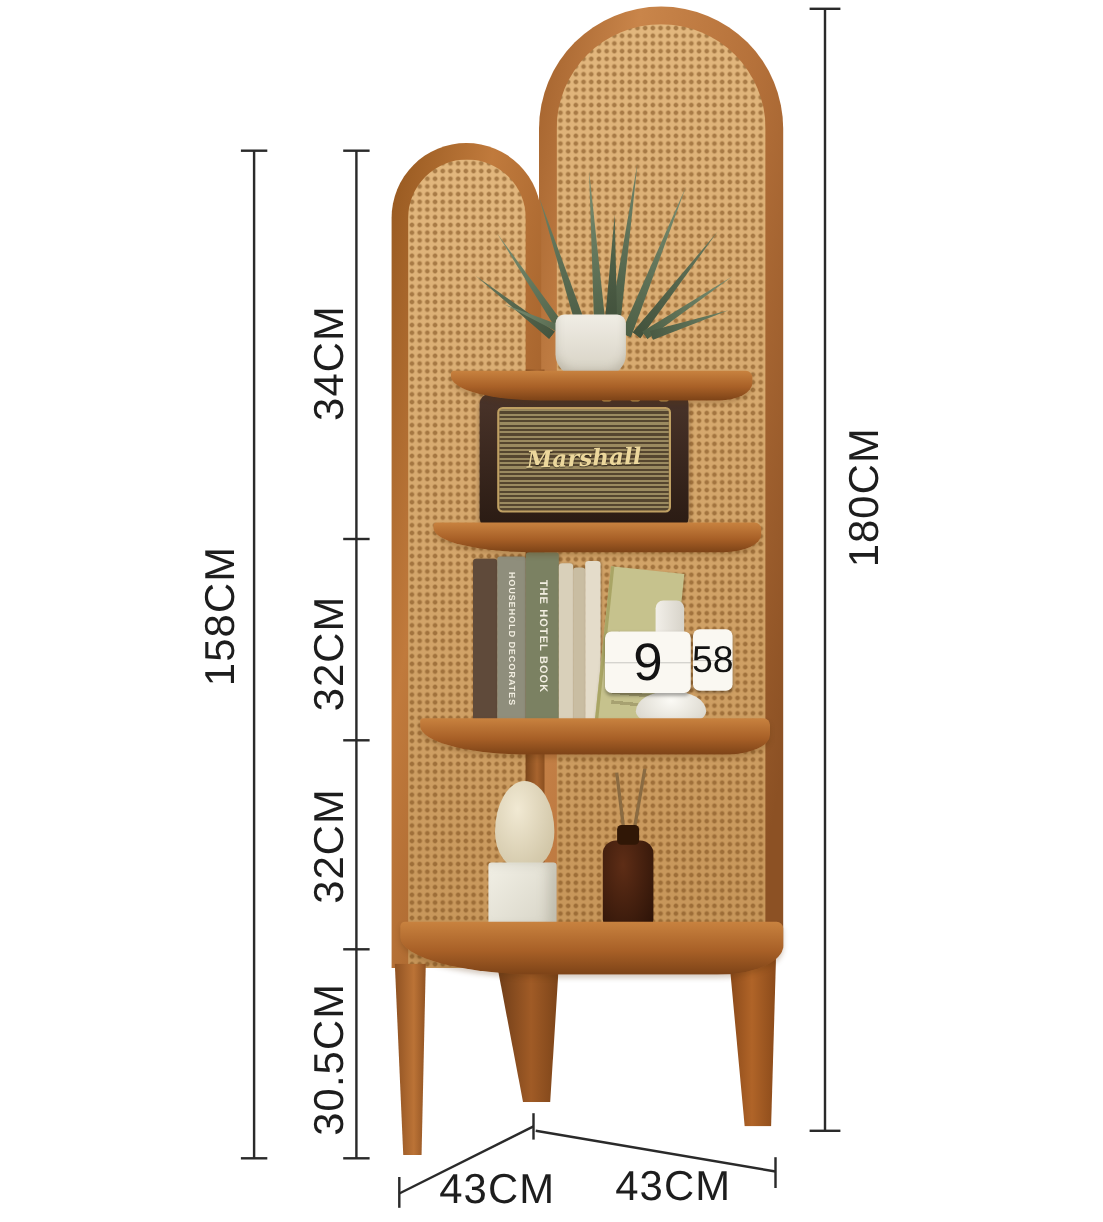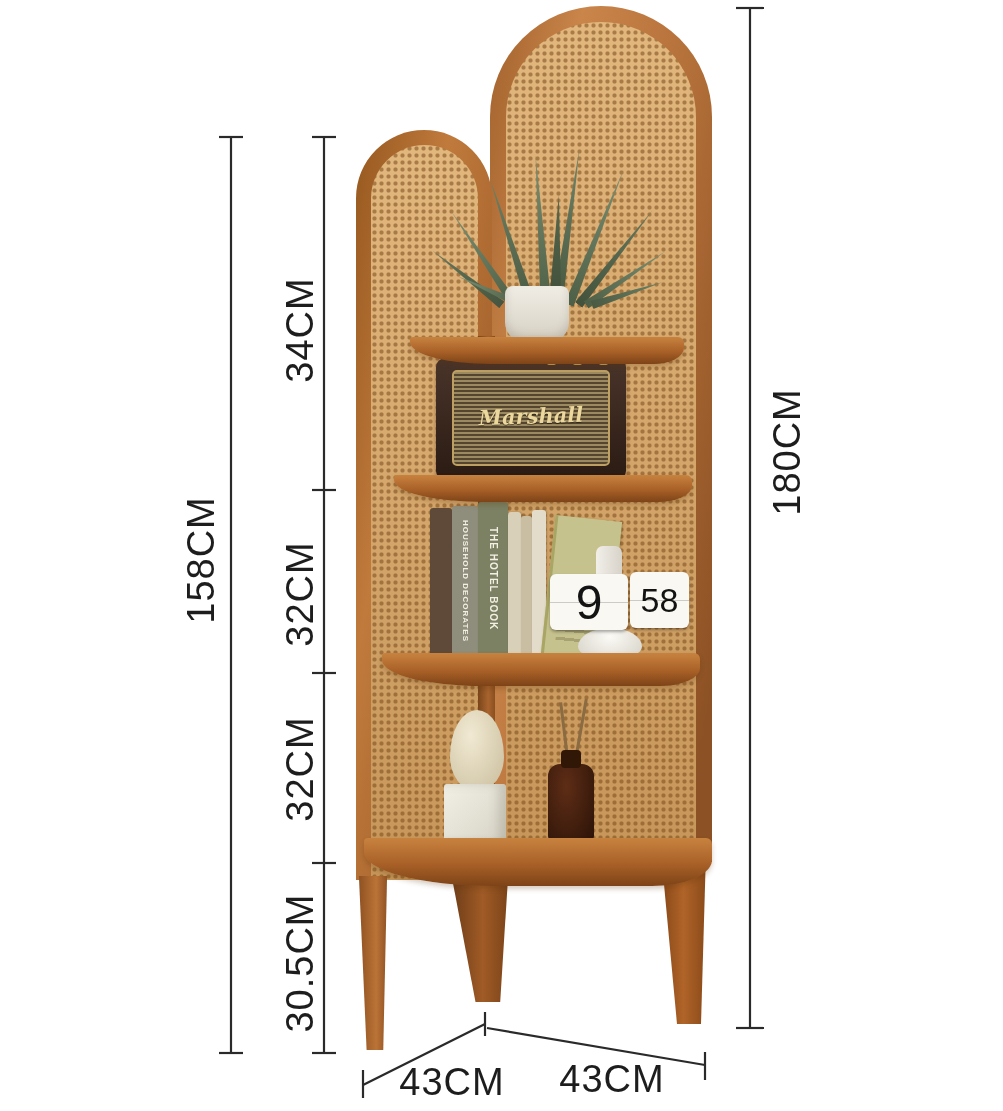--- a/index.html
+++ b/index.html
@@ -67,21 +67,21 @@
             background:repeating-linear-gradient(180deg,rgba(110,100,60,.35) 0 3px,rgba(0,0,0,0) 3px 9px);}
 
   
   .clock-post{left:596px;top:546px;width:26px;height:100px;z-index:7;border-radius:7px;
               background:linear-gradient(90deg,#f2efe9,#d7d3c9);}
   .clock-card{position:absolute;z-index:8;background:#faf8f2;border-radius:6px;color:#131313;
               display:flex;align-items:center;justify-content:center;
               box-shadow:0 2px 3px rgba(0,0,0,.3);}
   .clock-split{position:absolute;left:0;right:0;top:50%;height:1px;background:rgba(0,0,0,.18);}
   .clock-hour{left:550px;top:574px;width:78px;height:56px;font-size:48px;}
-  .clock-min{left:630px;top:572px;width:59px;height:56px;font-size:34px;}
+  .clock-min{left:630px;top:572px;width:36px;height:56px;font-size:34px;}
   .clock-base{left:578px;top:628px;width:64px;height:32px;z-index:7;
               border-radius:50% 50% 50% 50% / 60% 60% 42% 42%;
               background:radial-gradient(ellipse at 50% 28%,#fbfaf5,#d4d0c5);}
 
   
   .bust-head{left:450px;top:710px;width:54px;height:80px;z-index:6;
              border-radius:50% 50% 45% 45% / 58% 58% 42% 42%;
              background:radial-gradient(ellipse at 38% 32%,#f1e9d3,#c9bd9c);}
   .bust-cube{left:444px;top:784px;width:62px;height:60px;z-index:6;border-radius:3px;
              background:linear-gradient(135deg,#f2f0e6,#d6d3c5);box-shadow:inset -8px 0 10px rgba(120,115,95,.25);}

